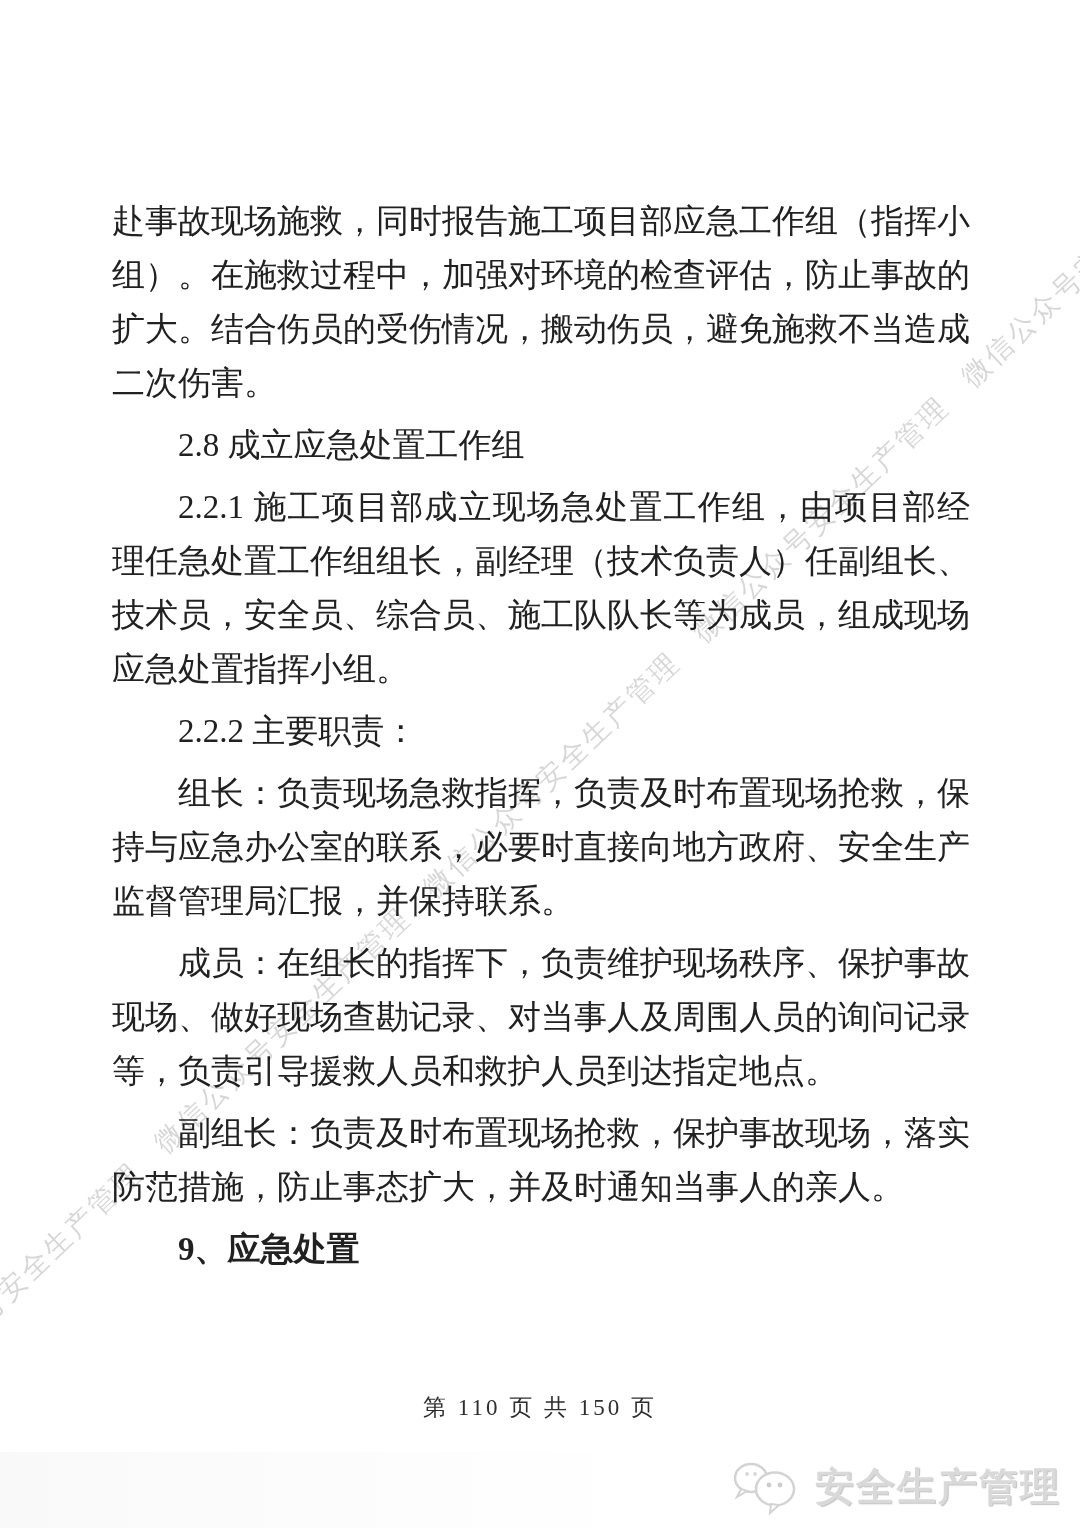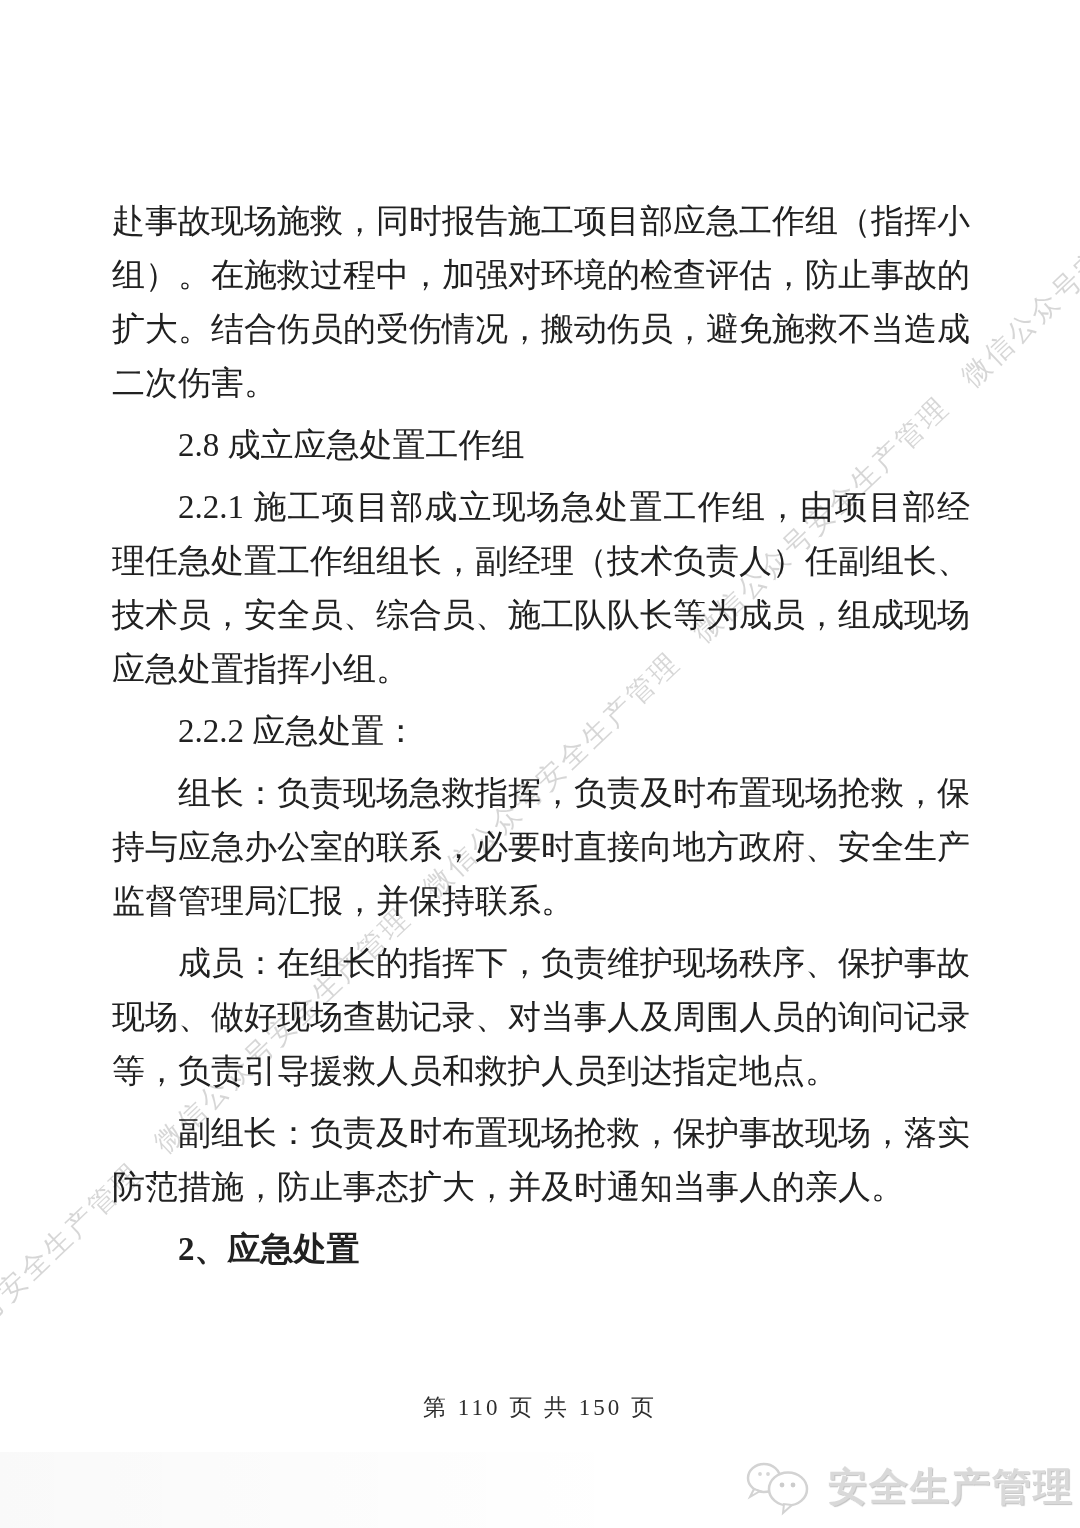--- a/index.html
+++ b/index.html
@@ -57,21 +57,21 @@
   
   .footer-band {
     position: absolute;
     left: 0; right: 0; top: 1452px; height: 76px;
     background: linear-gradient(to right, rgba(0,0,0,0.025), rgba(0,0,0,0) 60%);
   }
 
   
   .brand {
     position: absolute;
-    top: 1456px; right: 6px;
+    top: 1456px; right: 19px;
     display: flex; align-items: center; gap: 10px;
     z-index: 2;
   }
   .brand .brand-text {
     font-family: "Liberation Sans", "DejaVu Sans", sans-serif;
     font-weight: bold;
     font-size: 39px;
     letter-spacing: 2px;
     color: var(--brand-color, #d9d9d9);
     text-shadow: -1px -1px 0 #ffffff, 1px 1px 1px #c2c2c2;
@@ -82,25 +82,25 @@
 <body>
 
 <div id="page">
 
   <div class="watermark">微信公众号安全生产管理   微信公众号安全生产管理   微信公众号安全生产管理   微信公众号安全生产管理   微信公众号安全生产管理</div>
 
   <div class="doc-body">
     <p>赴事故现场施救，同时报告施工项目部应急工作组（指挥小组）。在施救过程中，加强对环境的检查评估，防止事故的扩大。结合伤员的受伤情况，搬动伤员，避免施救不当造成二次伤害。</p>
     <p class="indent">2.8 成立应急处置工作组</p>
     <p class="indent">2.2.1 施工项目部成立现场急处置工作组，由项目部经理任急处置工作组组长，副经理（技术负责人）任副组长、技术员，安全员、综合员、施工队队长等为成员，组成现场应急处置指挥小组。</p>
-    <p class="indent">2.2.2 应急处置：</p>
+    <p class="indent">2.2.2 主要职责：</p>
     <p class="indent">组长：负责现场急救指挥，负责及时布置现场抢救，保持与应急办公室的联系，必要时直接向地方政府、安全生产监督管理局汇报，并保持联系。</p>
     <p class="indent">成员：在组长的指挥下，负责维护现场秩序、保护事故现场、做好现场查勘记录、对当事人及周围人员的询问记录等，负责引导援救人员和救护人员到达指定地点。</p>
     <p class="indent">副组长：负责及时布置现场抢救，保护事故现场，落实防范措施，防止事态扩大，并及时通知当事人的亲人。</p>
-    <p class="indent bold">2、应急处置</p>
+    <p class="indent bold">9、应急处置</p>
   </div>
 
   <div class="page-footer">第 110 页 共 150 页</div>
 
   <div class="footer-band"></div>
 
   <div class="brand">
     <span>
       <svg width="78" height="62" viewBox="0 0 78 62" fill="none">
 

